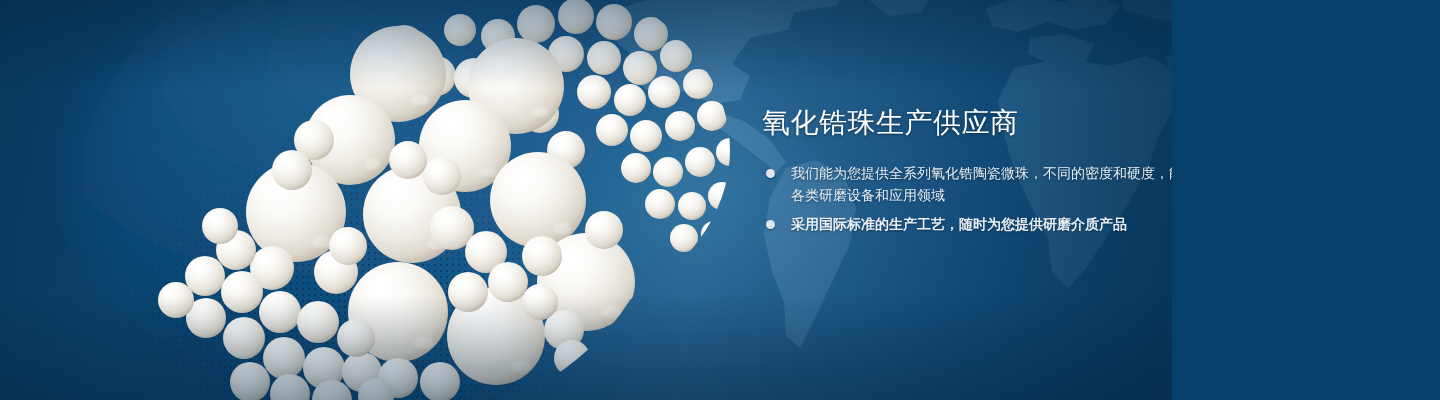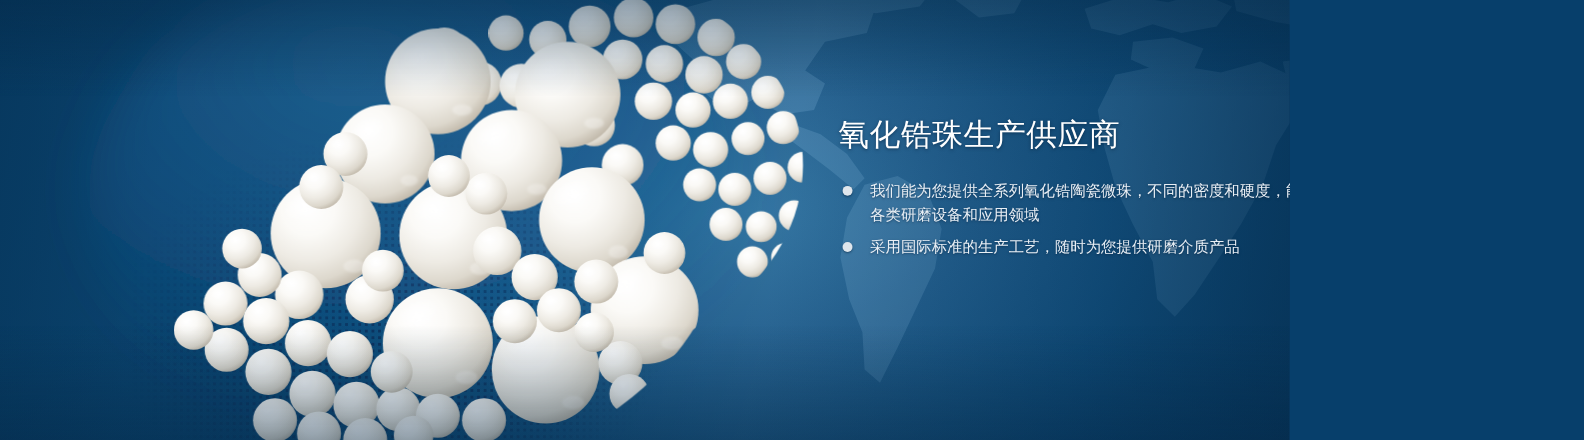--- a/index.html
+++ b/index.html
@@ -9,21 +9,21 @@
   }
   body {
     font-family: "Liberation Sans", "DejaVu Sans", sans-serif;
   }
 
   #banner {
     position: relative;
     width: 1172px;
     height: 400px;
     overflow: hidden;
-    background: #0f172a;
+    background: #15803d;
   }
 
   
   .bg-base {
     position: absolute;
     inset: 0;
     background:
       radial-gradient(ellipse 780px 460px at 58% 48%,
         #2a6f9e 0%,
         #1d5b8b 26%,
@@ -115,21 +115,21 @@
   }
   .bullet {
     position: relative;
     padding-left: 29px;
     margin-bottom: 7px;
     font-size: 14px;
     line-height: 22px;
     color: #e9eff5;
     text-shadow: 0 1px 2px rgba(2,26,50,0.5);
   }
-  .bullet:last-child { margin-bottom: 0; }
+  .bullet:last-child { margin-bottom: 0; font-weight: bold; }
   .bullet-dot {
     position: absolute;
     left: 4px;
     top: 7px;
     width: 9px;
     height: 9px;
     border-radius: 50%;
     background: #dfe6ec;
     box-shadow: 0 1px 2px rgba(2,26,50,0.5);
   }

